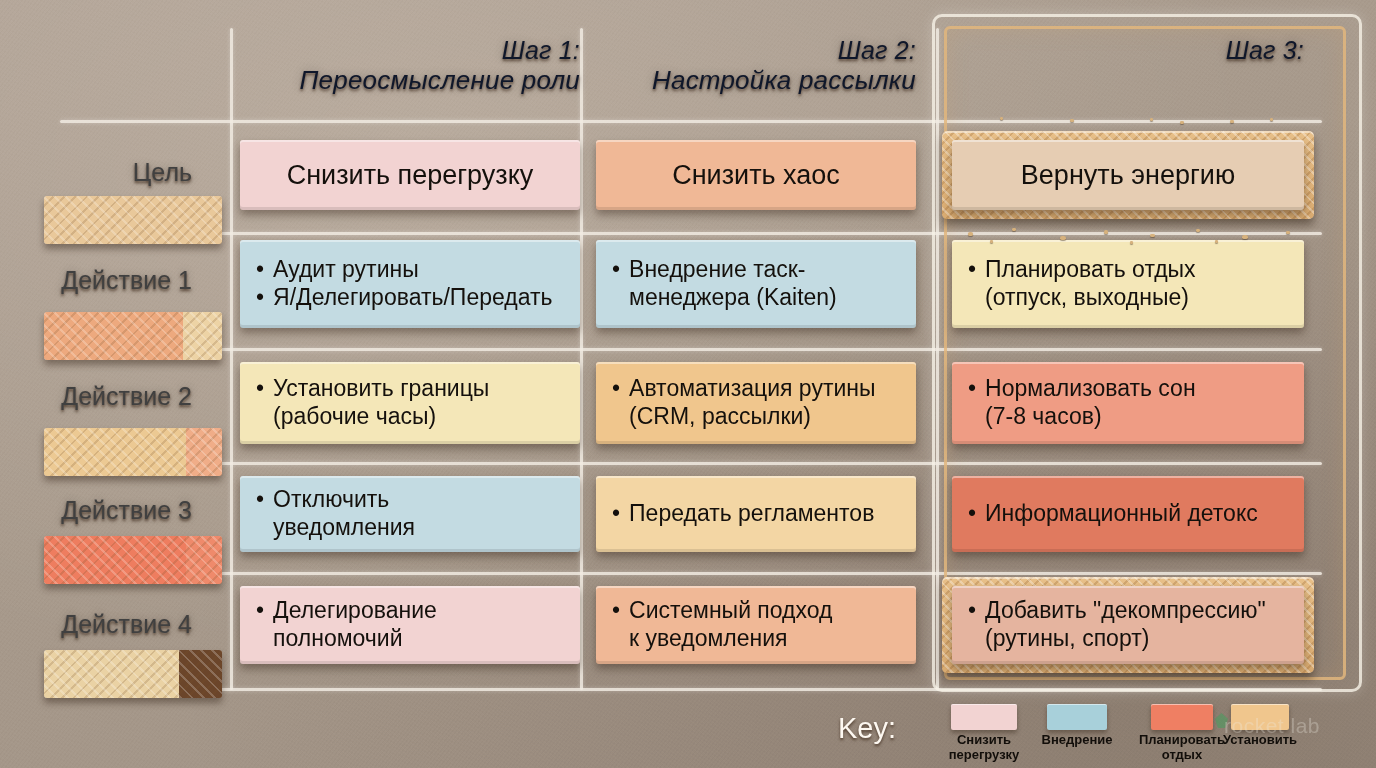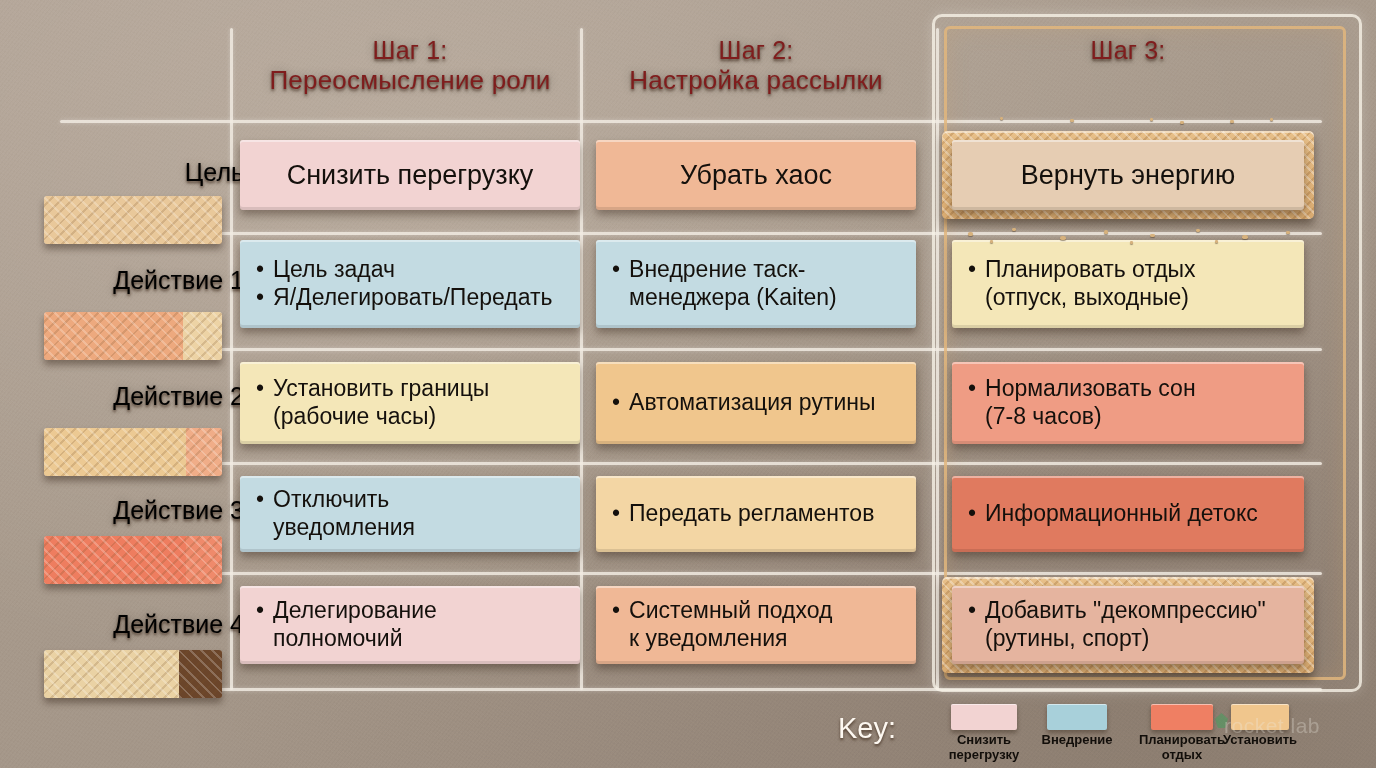--- a/index.html
+++ b/index.html
@@ -23,28 +23,28 @@
       repeating-linear-gradient(37deg, rgba(255,255,255,.035) 0 1px, rgba(0,0,0,0) 1px 3px),
       repeating-linear-gradient(-52deg, rgba(0,0,0,.035) 0 1px, rgba(0,0,0,0) 1px 3px);
   }
   
   .vrule,.hrule{position:absolute;background:#f2ece3;opacity:.85;border-radius:2px;
     box-shadow:0 0 4px rgba(255,255,255,.35);}
   .vrule{width:3px;}
   .hrule{height:3px;}
 
   
-  .colhead{position:absolute;text-align:center;color:#7f1d1d;
+  .colhead{position:absolute;text-align:right;color:#0f172a;
     text-shadow:0 2px 3px rgba(60,40,25,.75), 0 0 10px rgba(0,0,0,.25);
-    letter-spacing:.2px;line-height:1.16;}
+    letter-spacing:.2px;line-height:1.16;font-style:italic;}
   .colhead .l1{font-size:25px;font-weight:400;}
   .colhead .l2{font-size:26px;font-weight:400;}
 
   
-  .rowlabel{position:absolute;right:1132px;color:#000000;font-size:25px;
+  .rowlabel{position:absolute;right:1184px;color:#404040;font-size:25px;
     text-align:right;white-space:nowrap;
     text-shadow:0 2px 3px rgba(60,40,25,.8), 0 0 9px rgba(0,0,0,.22);}
 
   
   .wafer{position:absolute;border-radius:3px;overflow:hidden;
     box-shadow:0 5px 7px rgba(45,28,16,.42), inset 0 -4px 0 rgba(110,70,35,.35),
                inset 0 2px 0 rgba(255,255,255,.35);}
   .wafer .seg{position:absolute;top:0;bottom:0;}
   .wafer::after{content:"";position:absolute;inset:0;pointer-events:none;
     background-image:
@@ -160,21 +160,21 @@
 <div id="cards">
     <div class="card goal" style="left: 240px; top: 140px; width: 340px; height: 70px; background: rgb(242, 211, 210);">
       <div class="inner">
         <div>Снизить перегрузку</div>
       </div>
     </div>
     <div class="card" style="left: 240px; top: 240px; width: 340px; height: 88px; background: rgb(195, 219, 226);">
       <div class="inner">
         <div class="li">
           <span class="bullet">•</span>
-          <span class="txt">Цель задач</span>
+          <span class="txt">Аудит рутины</span>
         </div>
         <div class="li">
           <span class="bullet">•</span>
           <span class="txt">Я/Делегировать/Передать</span>
         </div>
       </div>
     </div>
     <div class="card" style="left: 240px; top: 362px; width: 340px; height: 82px; background: rgb(244, 231, 184);">
       <div class="inner">
         <div class="li">
@@ -203,40 +203,41 @@
           <span class="bullet">•</span>
           <span class="txt">
             <div>Делегирование</div>
             <div>полномочий</div>
           </span>
         </div>
       </div>
     </div>
     <div class="card goal" style="left: 596px; top: 140px; width: 320px; height: 70px; background: rgb(240, 184, 150);">
       <div class="inner">
-        <div>Убрать хаос</div>
+        <div>Снизить хаос</div>
       </div>
     </div>
     <div class="card" style="left: 596px; top: 240px; width: 320px; height: 88px; background: rgb(195, 219, 226);">
       <div class="inner">
         <div class="li">
           <span class="bullet">•</span>
           <span class="txt">
             <div>Внедрение таск-</div>
             <div>менеджера (Kaiten)</div>
           </span>
         </div>
       </div>
     </div>
     <div class="card" style="left: 596px; top: 362px; width: 320px; height: 82px; background: rgb(240, 198, 141);">
       <div class="inner">
         <div class="li">
           <span class="bullet">•</span>
           <span class="txt">
             <div>Автоматизация рутины</div>
+            <div>(CRM, рассылки)</div>
           </span>
         </div>
       </div>
     </div>
     <div class="card" style="left: 596px; top: 476px; width: 320px; height: 76px; background: rgb(243, 214, 164);">
       <div class="inner">
         <div class="li">
           <span class="bullet">•</span>
           <span class="txt">Передать регламентов</span>
         </div>

